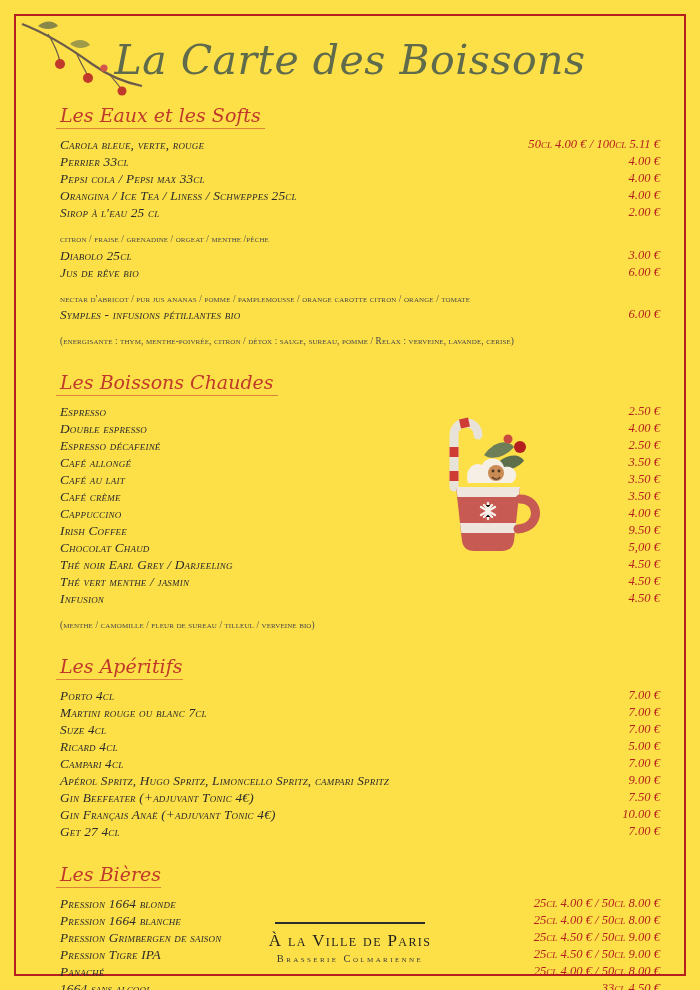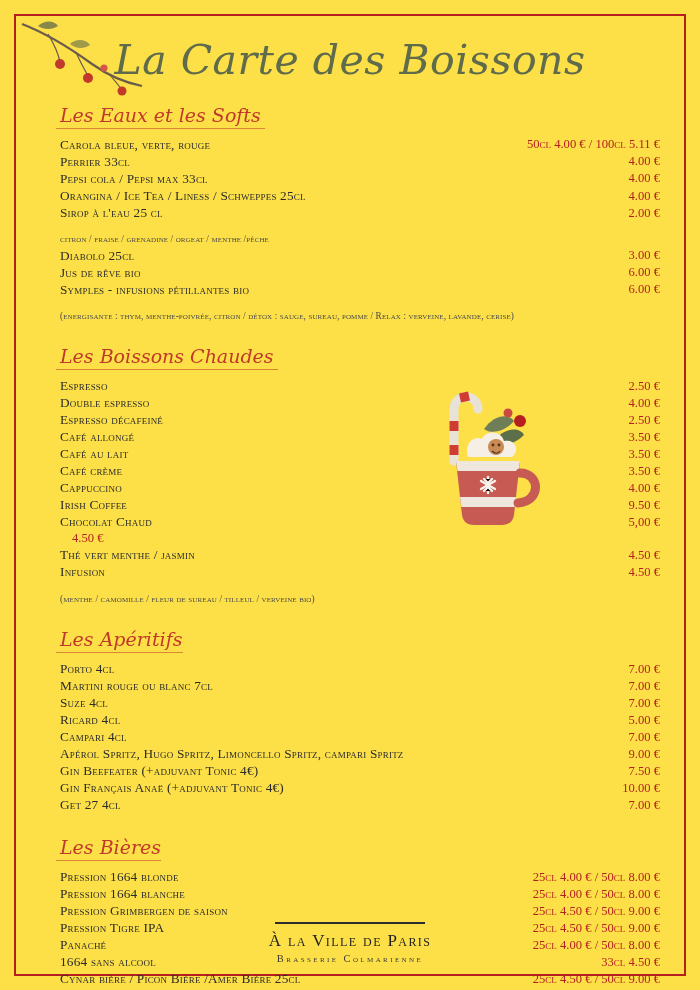--- a/index.html
+++ b/index.html
@@ -78,23 +78,24 @@
   }
   .section {
     margin-bottom: 16px;
     position: relative;
   }
   .rows {
     margin-left: 8px;
   }
   .row {
     display: flex;
-    align-items: center;
+    align-items: flex-start;
     justify-content: space-between;
     line-height: 1.28;
+    font-style: italic;
   }
   .item {
     font-family: "Liberation Serif", serif;
     font-variant: small-caps;
     font-size: 13.3px;
     color: #2b2b2b;
     letter-spacing: .2px;
     white-space: nowrap;
   }
   .price {
@@ -203,20 +204,21 @@
         </div>
         <div class="note">citron / fraise / grenadine / orgeat / menthe /pêche</div>
         <div class="row">
           <span class="item">Diabolo 25cl</span>
           <span class="price">3.00 €</span>
         </div>
         <div class="row">
           <span class="item">Jus de rêve bio</span>
           <span class="price">6.00 €</span>
         </div>
+        <div class="note">nectar d'abricot / pur jus ananas / pomme / pamplemousse / orange carotte citron / orange / tomate</div>
         <div class="row">
           <span class="item">Symples - infusions pétillantes bio</span>
           <span class="price">6.00 €</span>
         </div>
         <div class="note">(energisante : thym, menthe-poivrée, citron / détox : sauge, sureau, pomme / Relax : verveine, lavande, cerise)</div>
       </div>
     </div>
 
     <div class="spacer"></div>
 
@@ -288,20 +290,21 @@
         </div>
         <div class="row">
           <span class="item">Irish Coffee</span>
           <span class="price">9.50 €</span>
         </div>
         <div class="row">
           <span class="item">Chocolat Chaud</span>
           <span class="price">5,00 €</span>
         </div>
         <div class="row">
+          <span class="item">Thé noir Earl Grey / Darjeeling</span>
           <span class="price">4.50 €</span>
         </div>
         <div class="row">
           <span class="item">Thé vert menthe / jasmin</span>
           <span class="price">4.50 €</span>
         </div>
         <div class="row">
           <span class="item">Infusion</span>
           <span class="price">4.50 €</span>
         </div>

